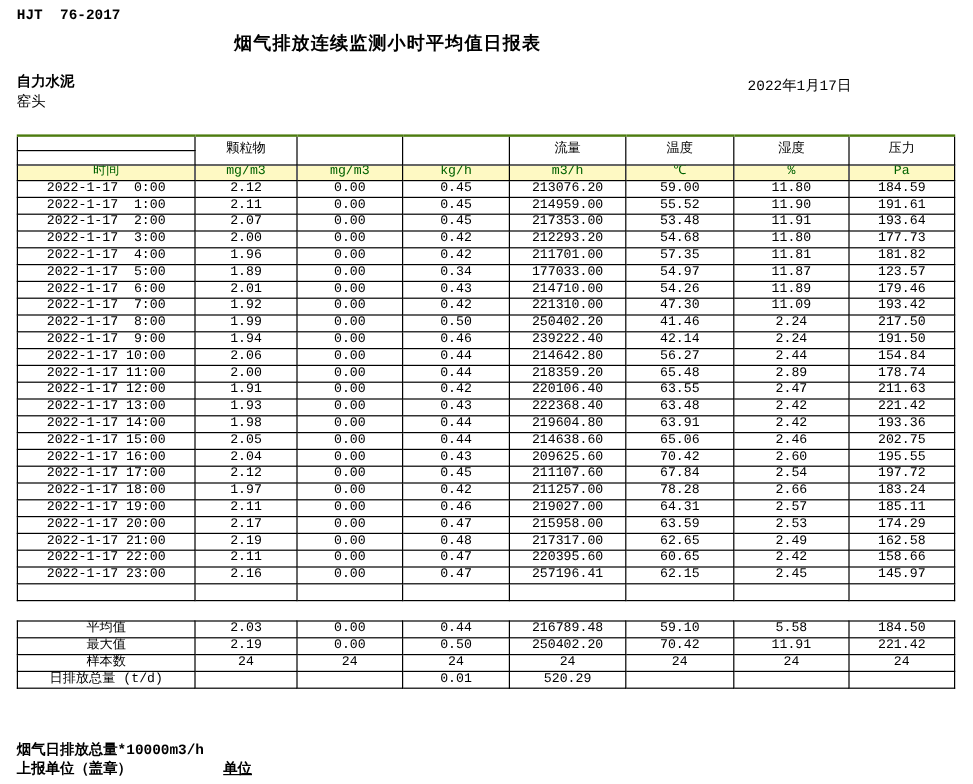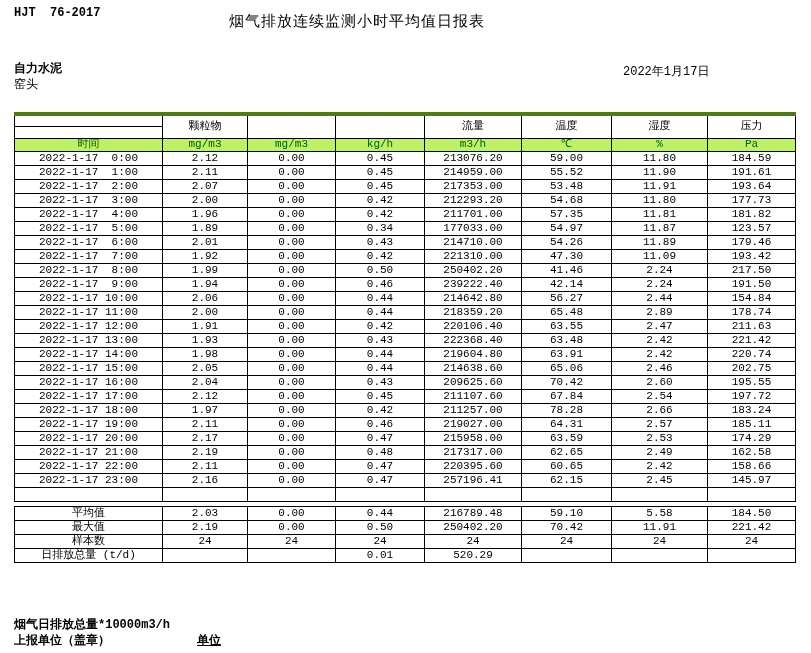--- a/index.html
+++ b/index.html
@@ -1,40 +1,40 @@
 <!DOCTYPE html>
 <html><head>
 <meta charset="utf-8">
 <style>
   * { margin:0; padding:0; box-sizing:border-box; }
   html,body { width:811px; height:653px; background:#ffffff; color:#000;
               font-family:"Liberation Mono","DejaVu Sans Mono",monospace; }
   body { position:relative; overflow:hidden; }
 
   .doc-code { position:absolute; left:14px; top:6px; font-size:12px; font-weight:bold; white-space:pre; }
-  .title    { position:absolute; left:195px; top:12px; font-size:15px; font-weight:normal; letter-spacing:1px;margin-left:34px; }
+  .title    { position:absolute; left:195px; top:27px; font-size:15px; font-weight:bold; letter-spacing:1px; }
   .company  { position:absolute; left:14px; top:60px; font-size:12px; font-weight:bold; }
   .station  { position:absolute; left:14px; top:76px; font-size:12px; font-weight:normal; }
   .date     { position:absolute; left:623px; top:63px; font-size:12px; }
 
   .tablewrap { position:absolute; left:14px; top:112px; }
   table { border-collapse:collapse; table-layout:fixed; }
   col.w0{width:148px} col.w1{width:85px} col.w2{width:88px} col.w3{width:89px}
   col.w4{width:97px} col.w5{width:90px} col.w6{width:96px} col.w7{width:88px}
   td { border:1px solid #000; font-size:11px; line-height:1; text-align:center;
        height:14px; overflow:hidden; white-space:pre; padding:0 1px; }
-  tr.toprow td { border-top:4px solid #4d7c0f; }
+  tr.toprow td { border-top:2px solid #4d7c0f; }
   tr.subrow td { height:12px; }
-  tr.unitrow td { background:#bef264; color:#006100; height:13px; }
-  .summary { margin-top:4px; }
+  tr.unitrow td { background:#fef9c3; color:#006100; height:13px; }
+  .summary { margin-top:16px; }
   .spacer td, tbody.hrows td, .summary td { height:14px; }
 
   .foot-note  { position:absolute; left:14px; top:616px; font-size:12px; font-weight:bold; }
   .foot-line2 { position:absolute; left:14px; top:632px; font-size:12px; font-weight:bold; }
-  .foot-unit  { position:absolute; left:197px; top:632px; font-size:12px; font-weight:bold;text-decoration:underline; }
+  .foot-unit  { position:absolute; left:186px; top:632px; font-size:12px; font-weight:bold;text-decoration:underline; }
 </style>
 </head>
 <body>
 
 <div class="doc-code">HJT  76-2017</div>
 <div class="title">烟气排放连续监测小时平均值日报表</div>
 <div class="company">自力水泥</div>
 <div class="station">窑头</div>
 <div class="date">2022年1月17日</div>
 
@@ -217,21 +217,21 @@
           <td>221.42</td>
         </tr>
         <tr>
           <td>2022-1-17 14:00</td>
           <td>1.98</td>
           <td>0.00</td>
           <td>0.44</td>
           <td>219604.80</td>
           <td>63.91</td>
           <td>2.42</td>
-          <td>220.74</td>
+          <td>193.36</td>
         </tr>
         <tr>
           <td>2022-1-17 15:00</td>
           <td>2.05</td>
           <td>0.00</td>
           <td>0.44</td>
           <td>214638.60</td>
           <td>65.06</td>
           <td>2.46</td>
           <td>202.75</td>

